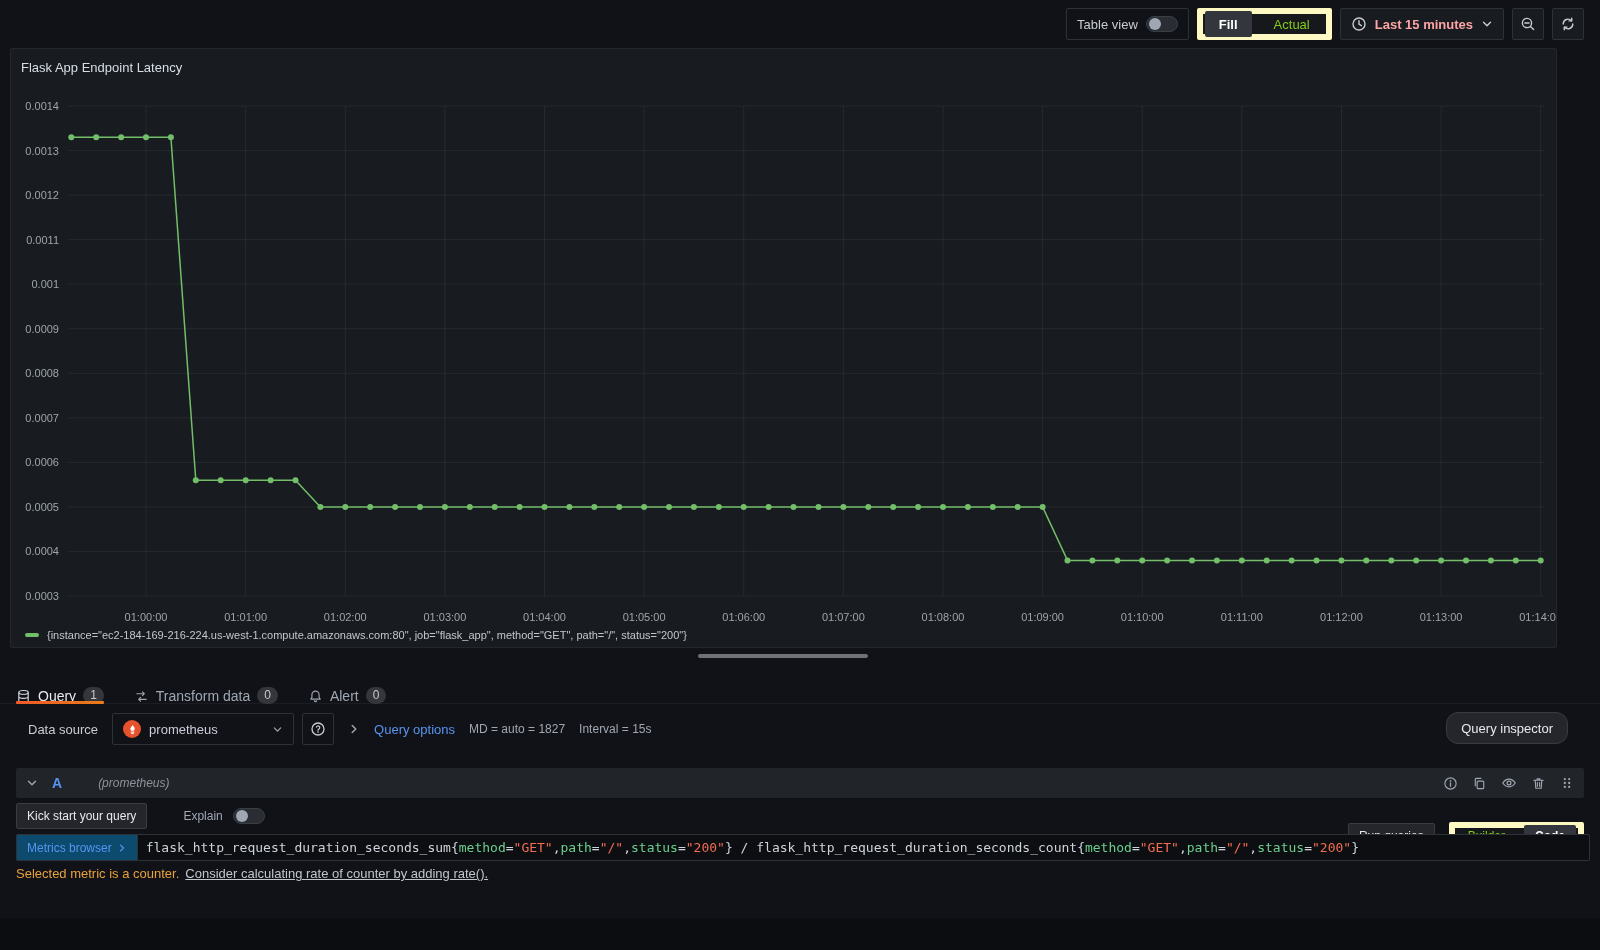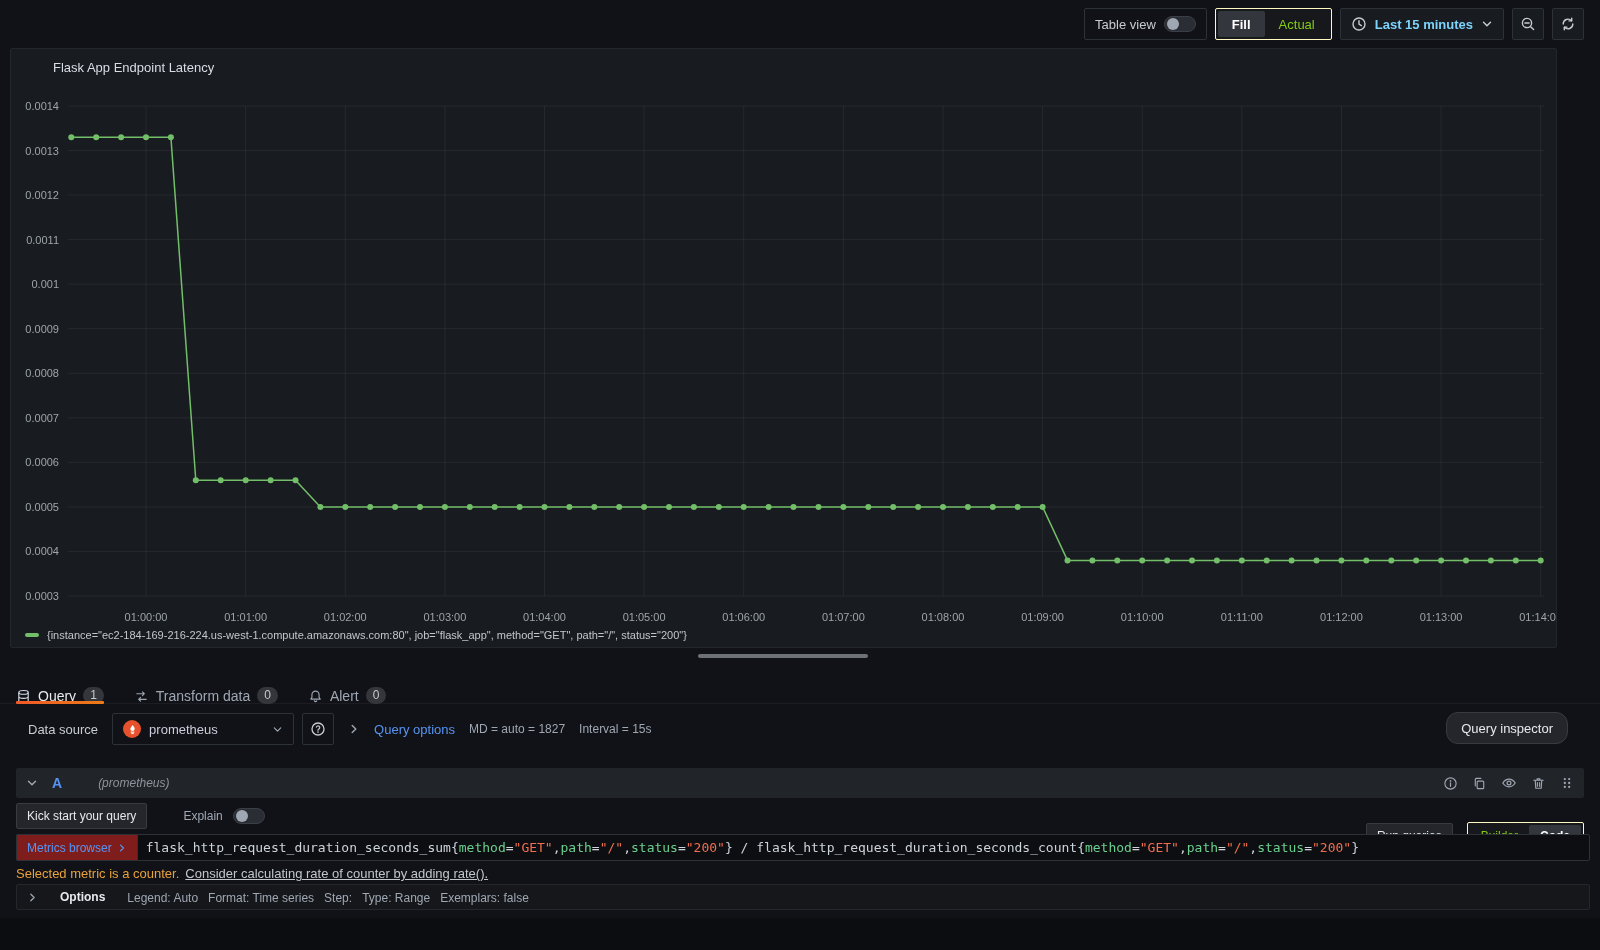--- a/index.html
+++ b/index.html
@@ -8,34 +8,34 @@
   #stage { position:relative; width:1600px; height:950px; background:#111217; }
 
   
   .topbar { position:absolute; top:0; left:0; width:1600px; height:48px; display:flex;
     align-items:center; justify-content:flex-end; gap:8px; padding-right:16px; background:#111217; }
   .tb-box { height:32px; display:flex; align-items:center; gap:8px; padding:0 10px;
     border:1px solid #2c3235; border-radius:2px; background:#181b1f; color:#c7ccd1; font-size:13px; }
   .tb-label { font-size:13px; color:#c7ccd1; }
   .switch { width:32px; height:16px; border-radius:9px; background:#2a2d33; border:1px solid #3a3e45; position:relative; cursor:pointer; }
   .switch .knob { position:absolute; left:2px; top:1px; width:12px; height:12px; border-radius:50%; background:#9fa7b3; }
-  .seg-group { height:32px; display:flex; align-items:center; padding:2px; gap:0;
-    border:1px solid #fef9c3; border-radius:2px; background:#16181c; }
+  .seg-group { height:32px; display:flex; align-items:center; padding:2px; gap:8px;
+    border:6px solid #fef9c3; border-radius:2px; background:#16181c; }
   .seg { height:26px; display:flex; align-items:center; padding:0 14px; border-radius:2px;
     font-size:13px; color:#84cc16; cursor:pointer; }
   .seg.active { background:#33363d; color:#ffffff; font-weight:bold; }
-  .timepicker { font-weight:bold; color:#7dd3fc; cursor:pointer; }
+  .timepicker { font-weight:bold; color:#fca5a5; cursor:pointer; }
   .iconbtn { width:32px; height:32px; display:flex; align-items:center; justify-content:center;
     border:1px solid #2c3235; border-radius:2px; background:#181b1f; cursor:pointer; }
   svg.ic { display:block; }
 
   
   .panel { position:absolute; left:10px; top:48px; width:1547px; height:600px;
     background:#181b1f; border:1px solid #23262d; border-radius:2px; }
-  .panel-title { position:absolute; left:10px; top:11px; font-size:13px; font-weight:500; color:#d8dee6;margin-left:32px; }
+  .panel-title { position:absolute; left:10px; top:11px; font-size:13px; font-weight:500; color:#d8dee6; }
   .chart-wrap { position:absolute; left:0; top:0; width:1545px; height:598px; }
   .ytick, .xtick { fill:#9da5ab; font-size:11px; font-family:"Liberation Sans", sans-serif; }
   .grid { stroke:rgba(204,204,220,0.08); stroke-width:1; }
   .legend-row { position:absolute; left:14px; top:580px; display:flex; align-items:center; gap:8px; }
   .legend-swatch { width:14px; height:4px; border-radius:2px; background:#73bf69; }
   .legend-text { font-size:11px; color:#c2c7cd; cursor:pointer; }
 
   
   .divider { position:absolute; left:698px; top:654px; width:170px; height:4px; border-radius:2px; background:#6e7277; cursor:row-resize; }
 
@@ -80,21 +80,21 @@
   .btn-sec { height:26px; display:flex; align-items:center; padding:0 10px; background:#24262c;
     border:1px solid #383b42; border-radius:2px; font-size:12px; font-weight:500; color:#e6e9ed; cursor:pointer; }
   .explain { display:flex; align-items:center; gap:10px; margin-left:36px; }
   .explain .lbl { font-size:12px; color:#9fa7b3; }
   .etoolbar-right { margin-left:auto; display:flex; align-items:center; gap:14px;margin-top:40px; }
   .seg-group.small { height:27px; }
   .seg.small { height:21px; padding:0 11px; font-size:12px; }
 
   
   .editor-row { position:absolute; left:16px; top:834px; width:1574px; height:27px; display:flex; }
-  .mb-label { height:27px; display:flex; align-items:center; gap:5px; padding:0 10px; background:#7f1d1d;
+  .mb-label { height:27px; display:flex; align-items:center; gap:5px; padding:0 10px; background:#0c4a6e;
     border:1px solid #2c3235; border-right:none; border-radius:2px 0 0 2px;
     font-size:12px; font-weight:500; color:#5794f2; cursor:pointer; }
   .code-field { flex:1; height:27px; display:flex; align-items:center; padding:0 8px;
     background:#0d0e12; border:1px solid #2c3235; border-radius:0 2px 2px 0; overflow:hidden; cursor:text; }
   .code-field code { font-family:"DejaVu Sans Mono", monospace; font-size:13px; white-space:pre; }
   .tk-m { color:#cdd3da; } .tk-p { color:#cdd3da; } .tk-k { color:#6ccf8e; } .tk-s { color:#f26e50; }
 
   
   .warnrow { position:absolute; left:16px; top:866px; display:flex; gap:6px; font-size:13px; }
   .warn-main { color:#e9a13b; font-weight:500; }
@@ -432,24 +432,15 @@
     <span class="code-field">
       <code><span class="tk-m">flask_http_request_duration_seconds_sum</span><span class="tk-p">{</span><span class="tk-k">method</span><span class="tk-p">=</span><span class="tk-s">"GET"</span><span class="tk-p">,</span><span class="tk-k">path</span><span class="tk-p">=</span><span class="tk-s">"/"</span><span class="tk-p">,</span><span class="tk-k">status</span><span class="tk-p">=</span><span class="tk-s">"200"</span><span class="tk-p">} / </span><span class="tk-m">flask_http_request_duration_seconds_count</span><span class="tk-p">{</span><span class="tk-k">method</span><span class="tk-p">=</span><span class="tk-s">"GET"</span><span class="tk-p">,</span><span class="tk-k">path</span><span class="tk-p">=</span><span class="tk-s">"/"</span><span class="tk-p">,</span><span class="tk-k">status</span><span class="tk-p">=</span><span class="tk-s">"200"</span><span class="tk-p">}</span></code>
     </span>
   </div>
 
   <div class="warnrow">
     <span class="warn-main">Selected metric is a counter.</span>
     <span class="warn-link">Consider calculating rate of counter by adding rate().</span>
   </div>
 
-  <div class="optrow">
-    <span class="caret">
-      <svg class="ic" width="11" height="11" viewBox="0 0 12 12">
-          <path d="M4.2 2.5 7.8 6l-3.6 3.5" fill="none" stroke="#9fa7b3" stroke-width="1.4" stroke-linecap="round" stroke-linejoin="round"></path>
-        </svg>
-    </span>
-    <span class="opt-title">Options</span>
-    <span><span class="opt-d">Legend: Auto</span><span class="opt-d">Format: Time series</span><span class="opt-d">Step:</span><span class="opt-d">Type: Range</span><span class="opt-d">Exemplars: false</span></span>
-  </div>
 
   <div class="footer-strip"></div>
 </div>
 
 </body></html>

